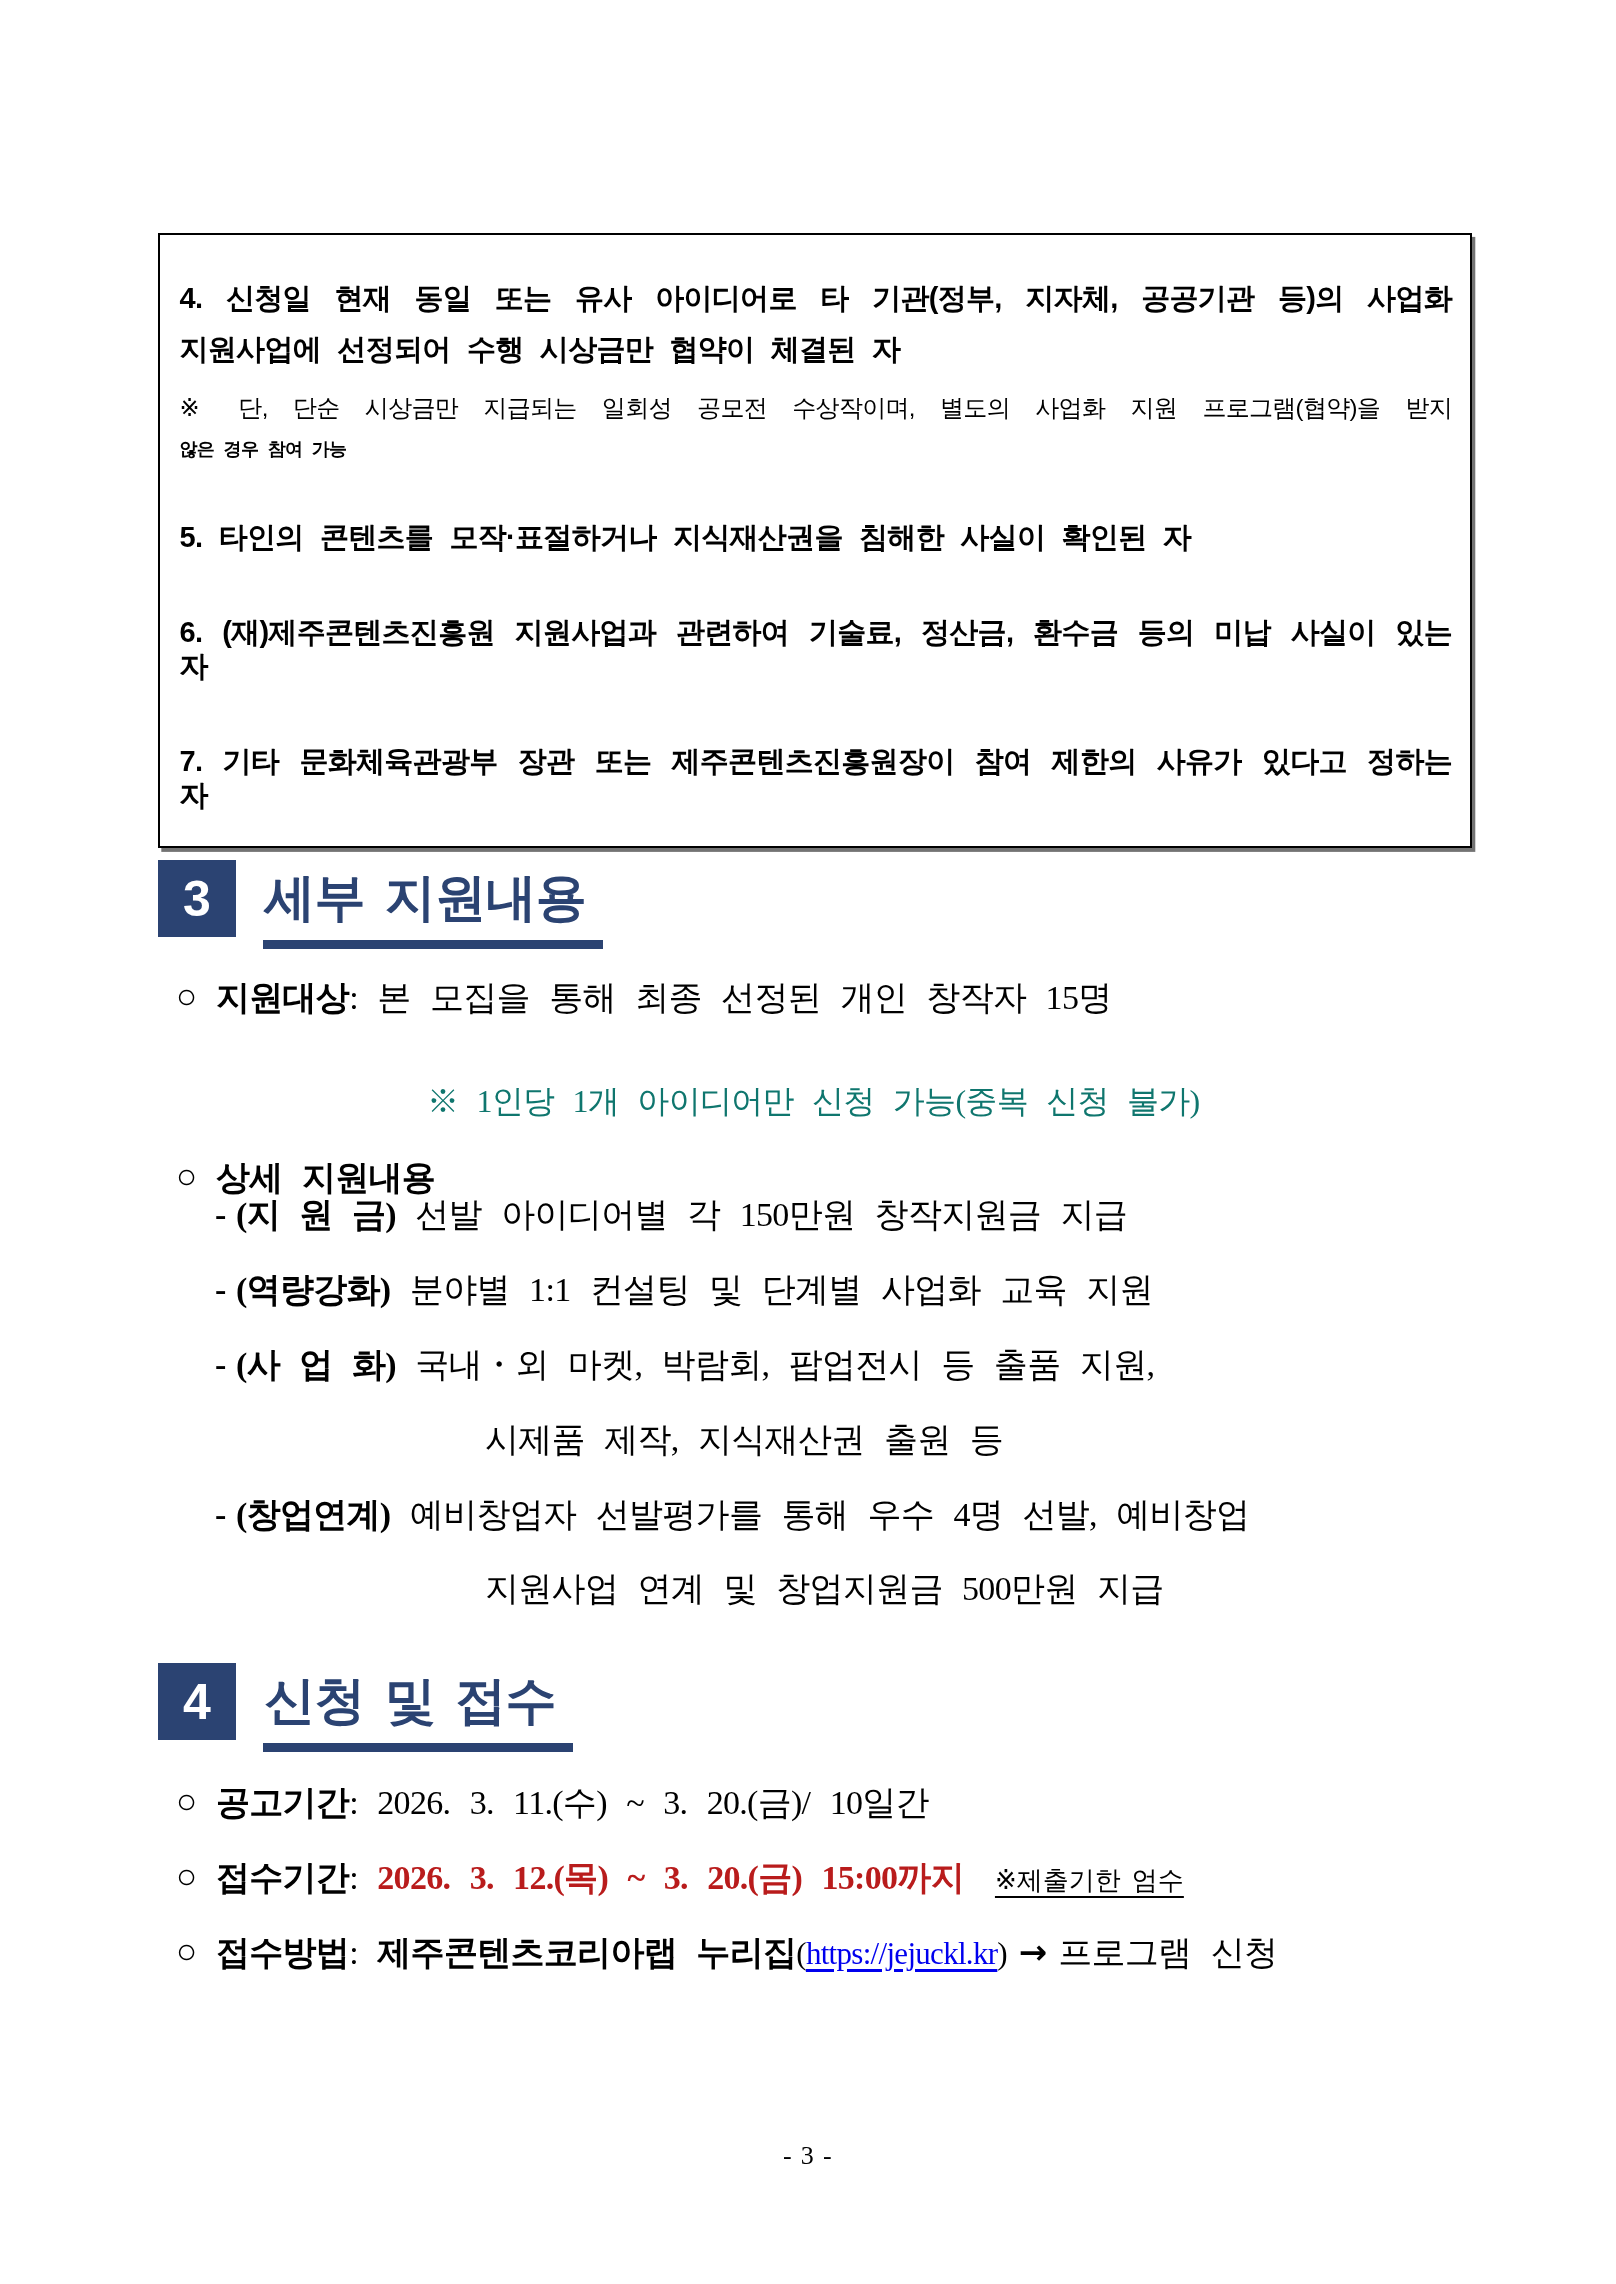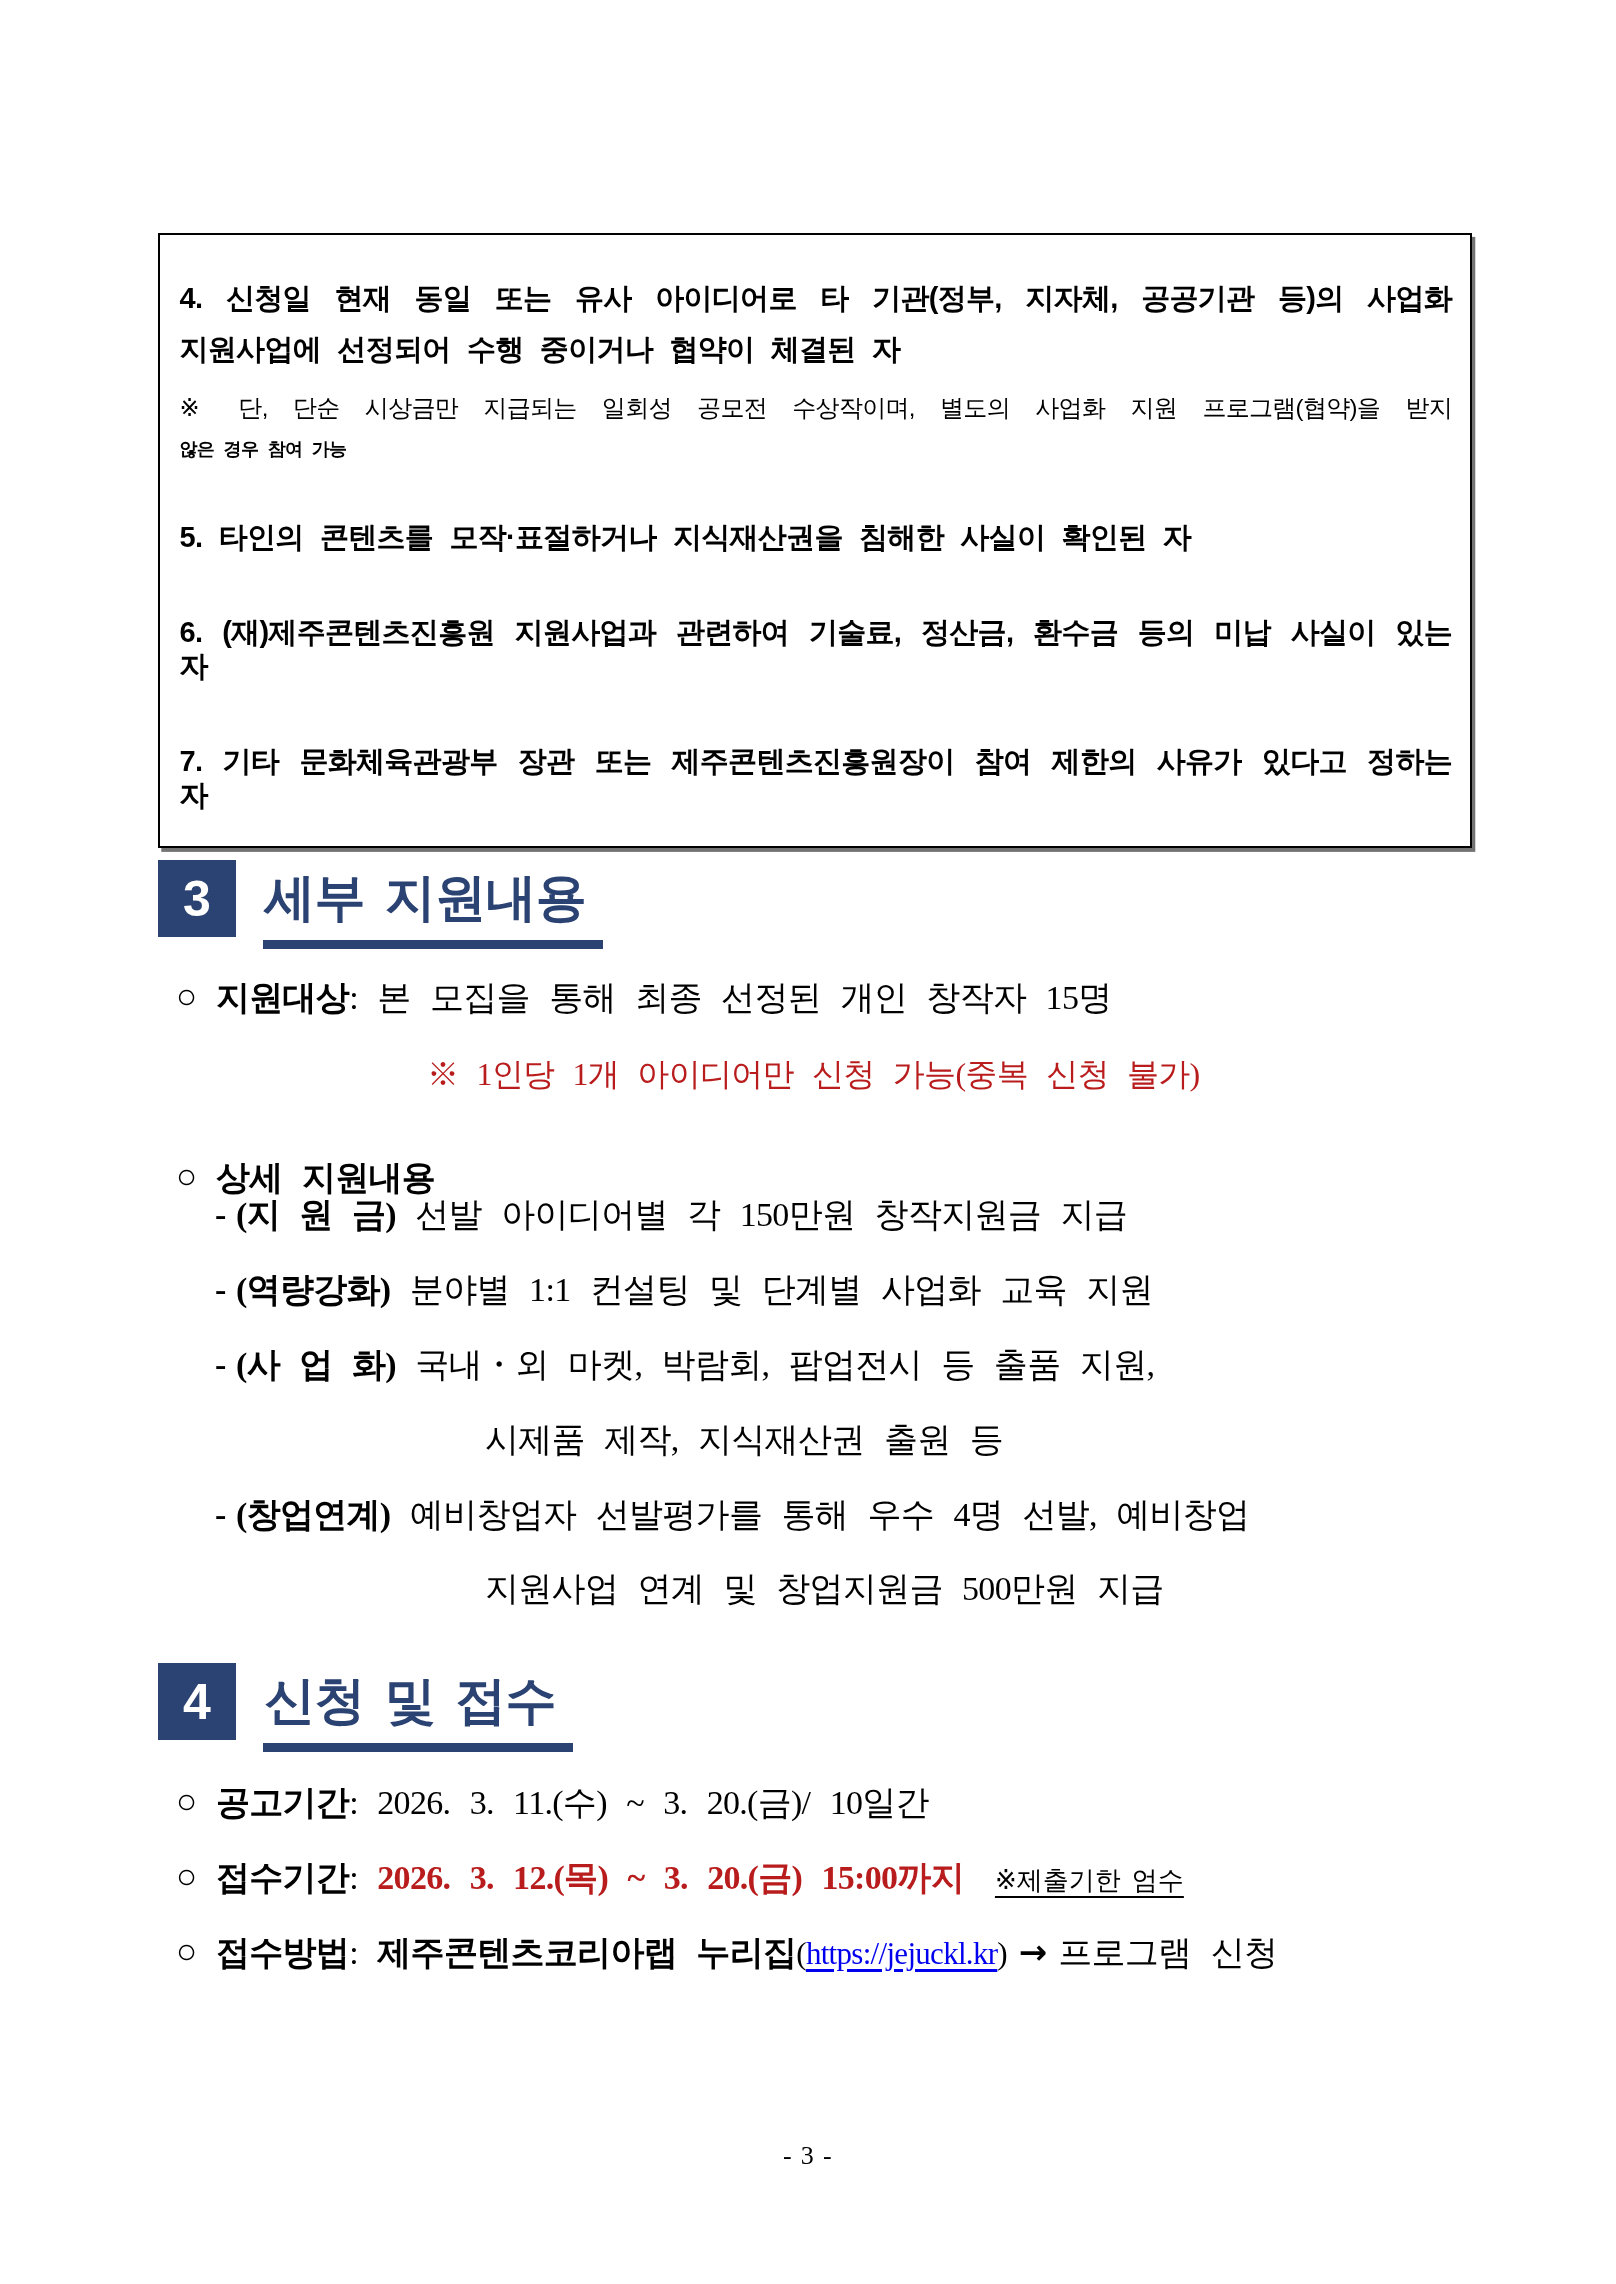--- a/index.html
+++ b/index.html
@@ -49,21 +49,21 @@
   
   .line{
     position:absolute;left:176px;
     font-size:34px;line-height:1.1;
     word-spacing:0.34em;letter-spacing:-0.7px;
     white-space:nowrap;
   }
   .bullet{display:inline-block;font-size:35px;margin-right:19.5px;transform:translateY(-1.3px);}
   .b{font-weight:bold;}
   .dash{display:inline-block;margin-right:10.4px;font-weight:bold;}
-  .red{color:#b91c1c;}
+  .red{color:#0f766e;margin-top:27px;}
   .redbold{color:#b91c1c;font-weight:bold;}
   .smallnote{
     font-family:"Liberation Sans","DejaVu Sans",sans-serif;
     font-size:26px;letter-spacing:0;word-spacing:3.9px;
     text-decoration:underline;text-underline-offset:6.5px;text-decoration-thickness:2px;
     margin-left:31px;
   }
   .url{color:#0000EE;text-decoration:underline;text-underline-offset:5.2px;cursor:pointer;}
   .paren-sm{font-size:31px;}
   .arrow{font-family:"DejaVu Sans",sans-serif;font-weight:bold;margin:0 11.7px;}
@@ -72,21 +72,21 @@
     text-align:center;font-size:26px;letter-spacing:1.3px;
   }
 </style>
 </head>
 <body>
 
 <div class="page">
 
   <div class="rbox">
     <p class="jl"><span>4.</span> <span>신청일 현재 동일 또는 유사 아이디어로 타 기관(정부, 지자체, 공공기관 등)의 사업화</span></p>
-    <p class="r-l2">지원사업에 선정되어 수행 중이거나 협약이 체결된 자</p>
+    <p class="r-l2">지원사업에 선정되어 수행 시상금만 협약이 체결된 자</p>
     <p class="r-note1 jl">※ 단, 단순 시상금만 지급되는 일회성 공모전 수상작이며, 별도의 사업화 지원 프로그램(협약)을 받지</p>
     <p class="r-note2">않은 경우 참여 가능</p>
     <p class="r-item"><span>5.</span> <span>타인의 콘텐츠를 모작·표절하거나 지식재산권을 침해한 사실이 확인된 자</span></p>
     <p class="r-item jl"><span>6.</span> <span>(재)제주콘텐츠진흥원 지원사업과 관련하여 기술료, 정산금, 환수금 등의 미납 사실이 있는 자</span></p>
     <p class="r-item jl"><span>7.</span> <span>기타 문화체육관광부 장관 또는 제주콘텐츠진흥원장이 참여 제한의 사유가 있다고 정하는 자</span></p>
   </div>
 
   <div class="sec-head" style="top:860px;">
     <div class="num-box">3</div>
     <div class="sec-title">세부 지원내용</div>

